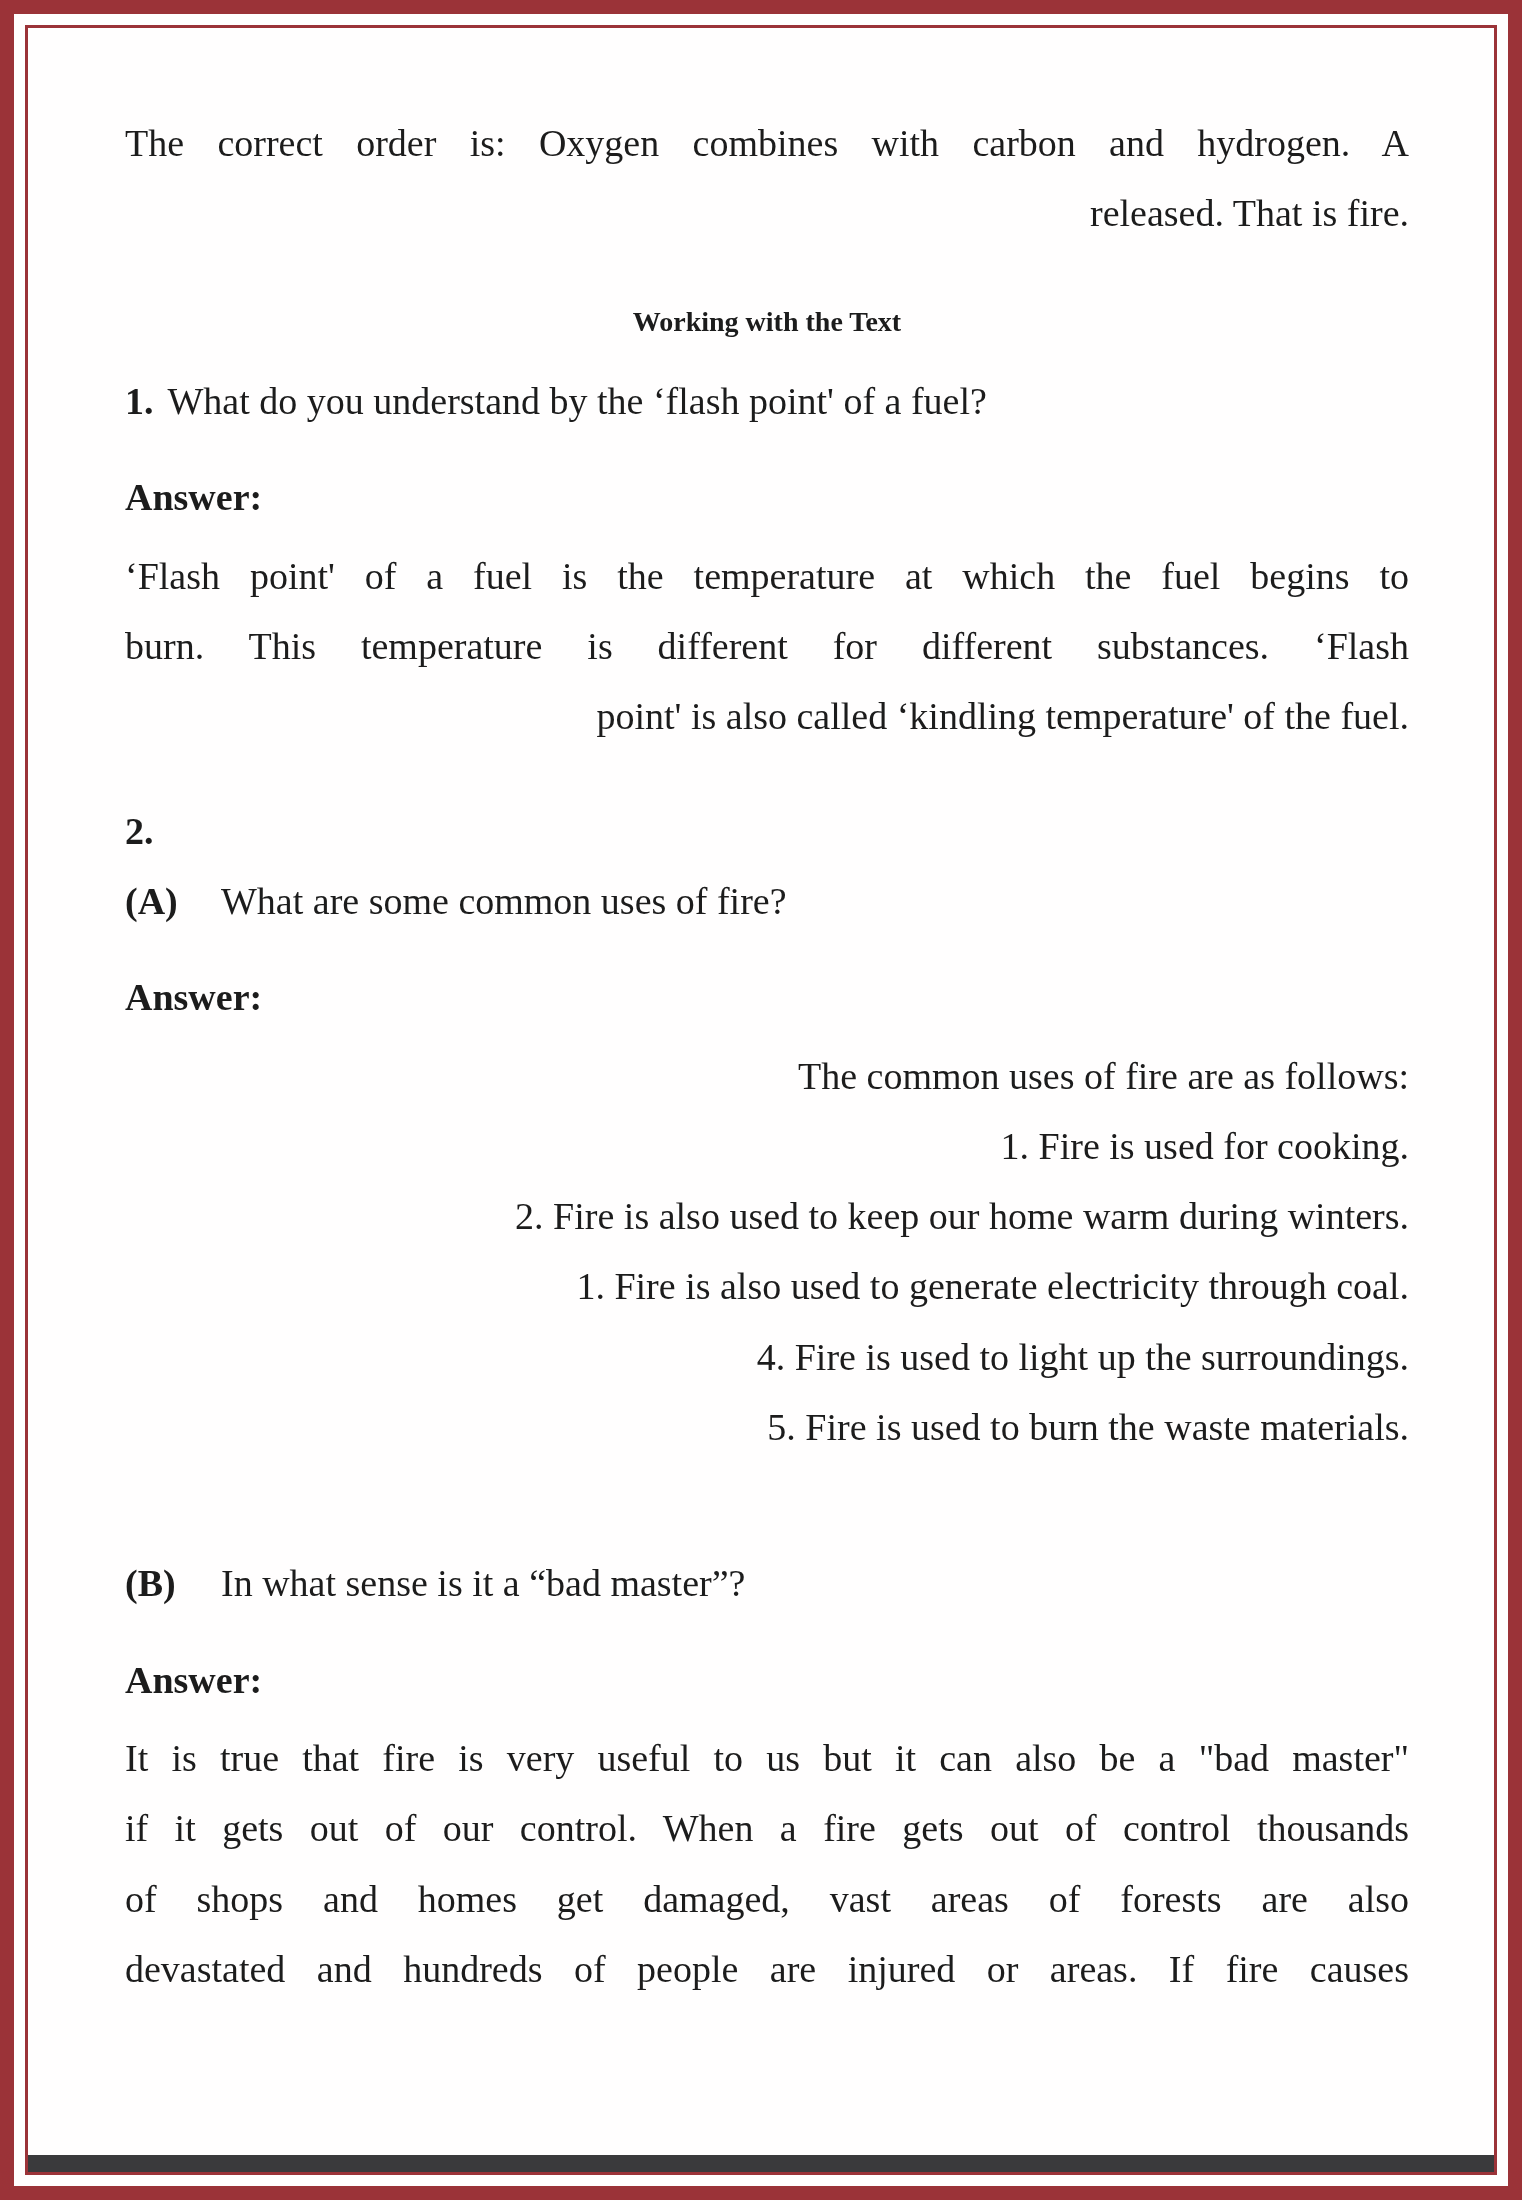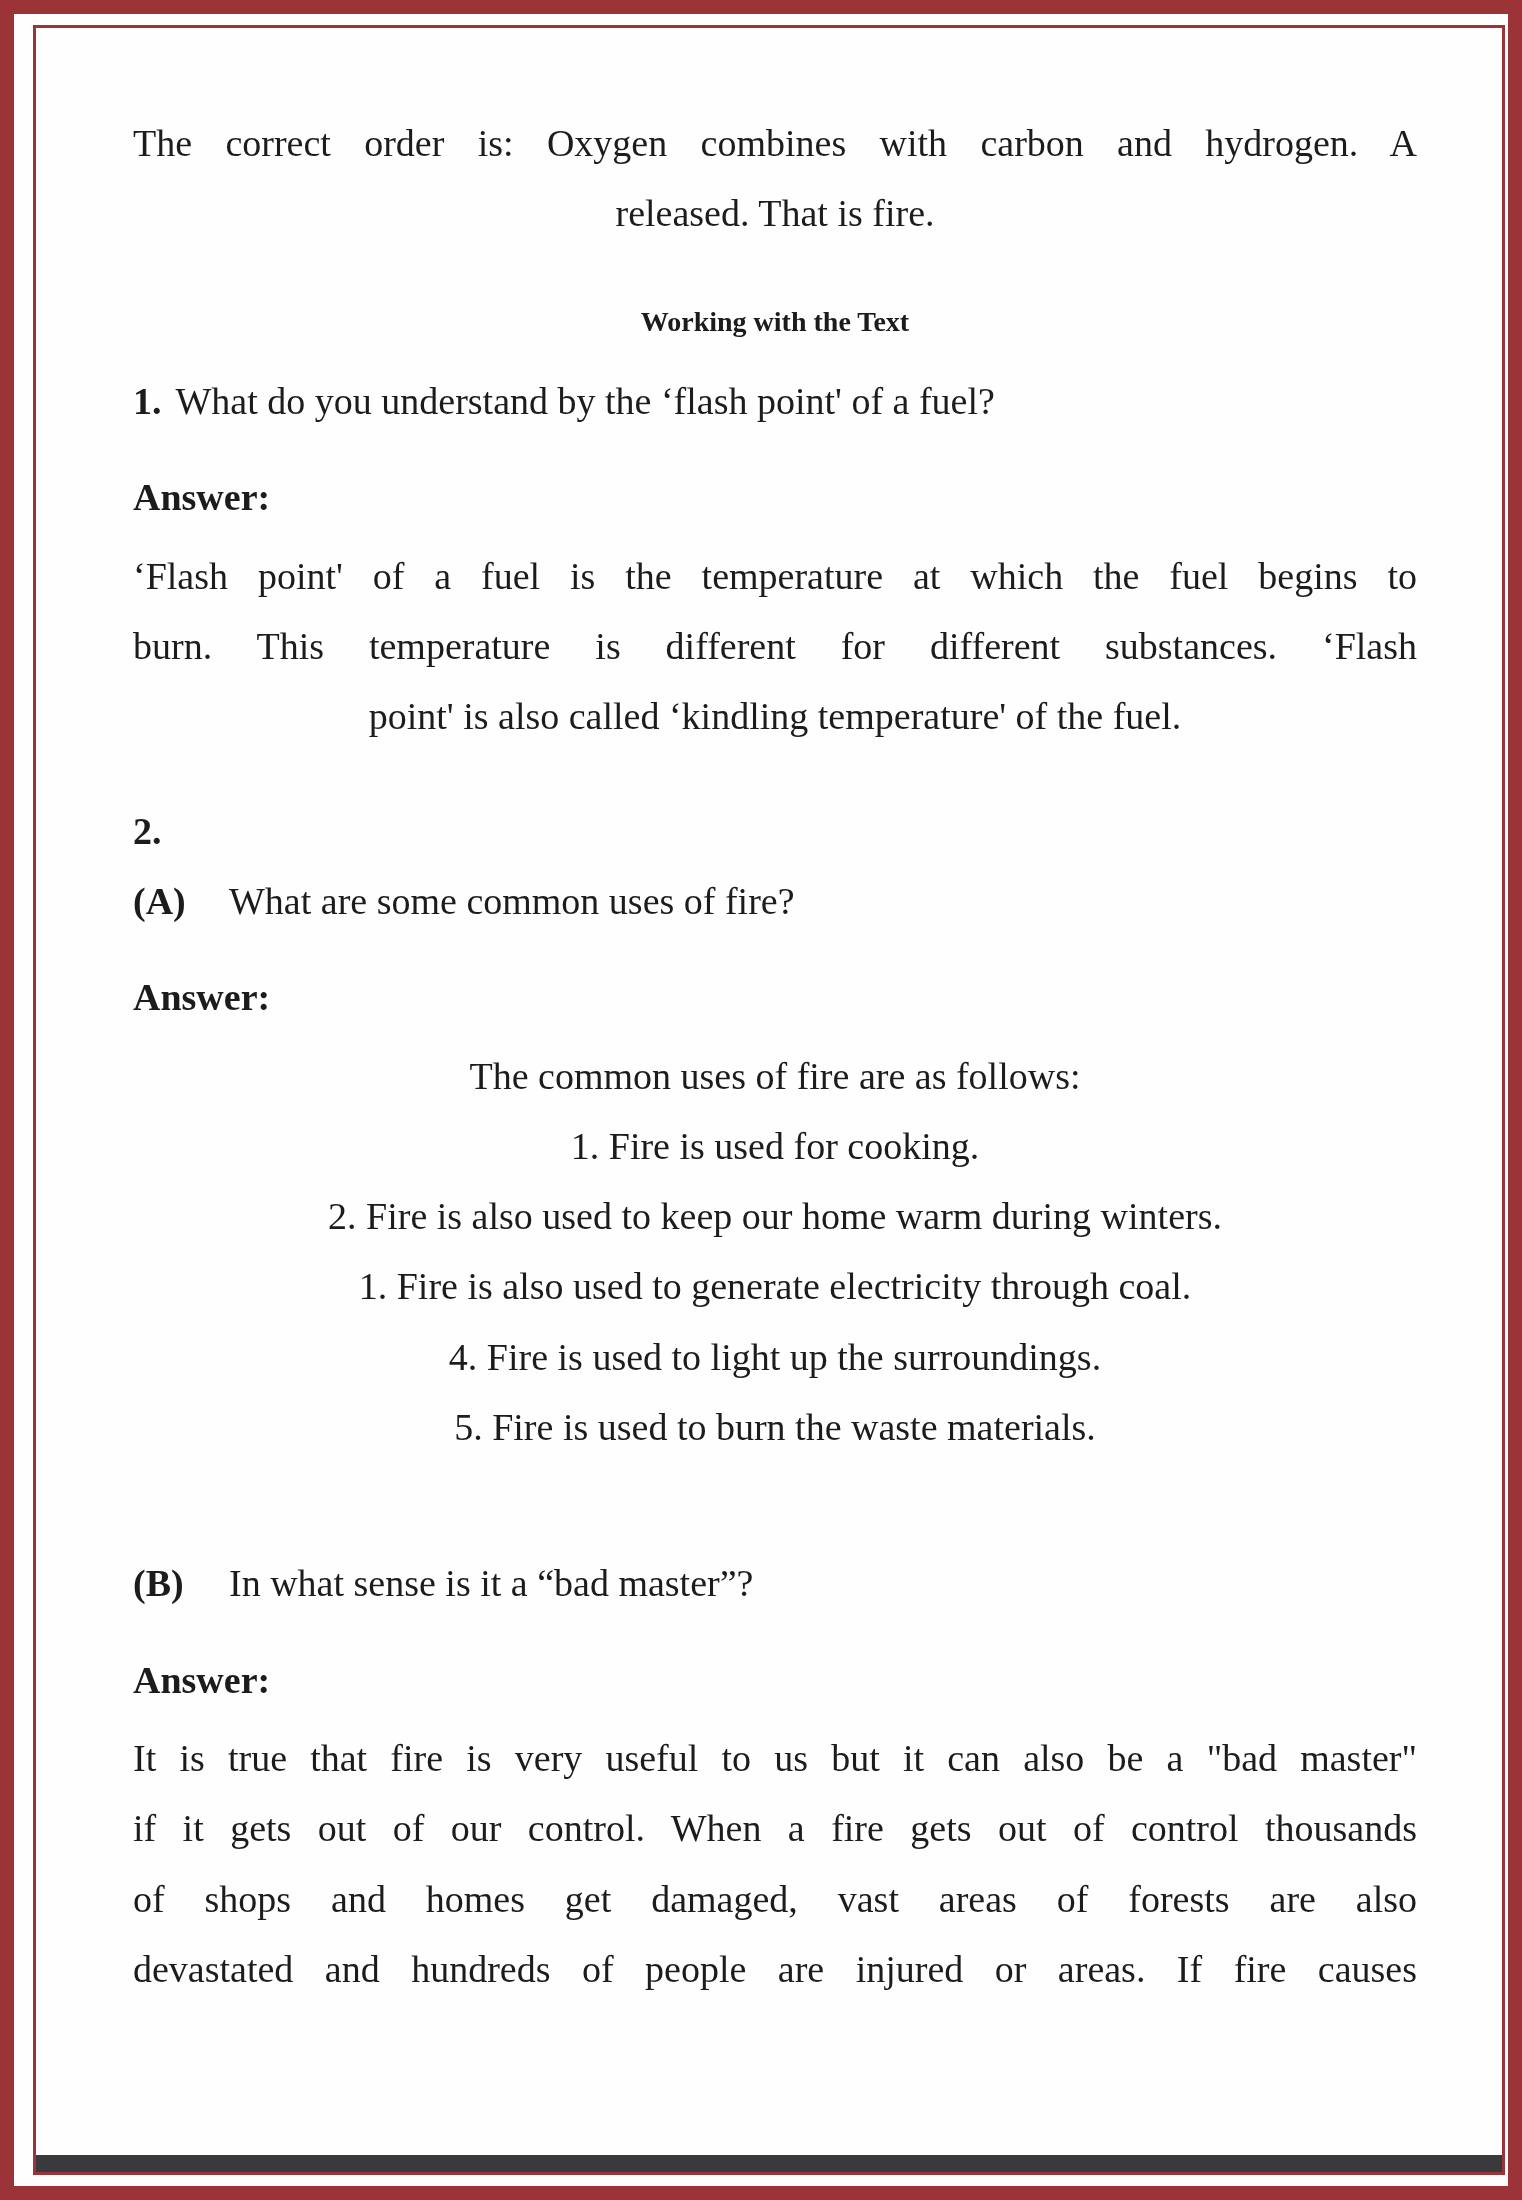--- a/index.html
+++ b/index.html
@@ -22,28 +22,27 @@
     background: #fffefe;
     border: 14px solid var(--border-color);
     padding: 11px;
   }
   .frame {
     position: relative;
     width: 100%;
     height: 100%;
     border: 3px solid var(--border-color);
     overflow: hidden;
-    margin-left: 8px;
   }
   .content {
     padding: 80px 85px 0 97px;
     font-size: 38px;
     line-height: 1.85;
   }
-  .line { text-align: center; }
+  .line { text-align: right; }
   .jline {
     text-align: justify;
     text-align-last: justify;
   }
   .heading {
     font-size: 28px;
     font-weight: bold;
     text-align: center;
     line-height: 1.2;
     margin: 56px 0 28px 0;

